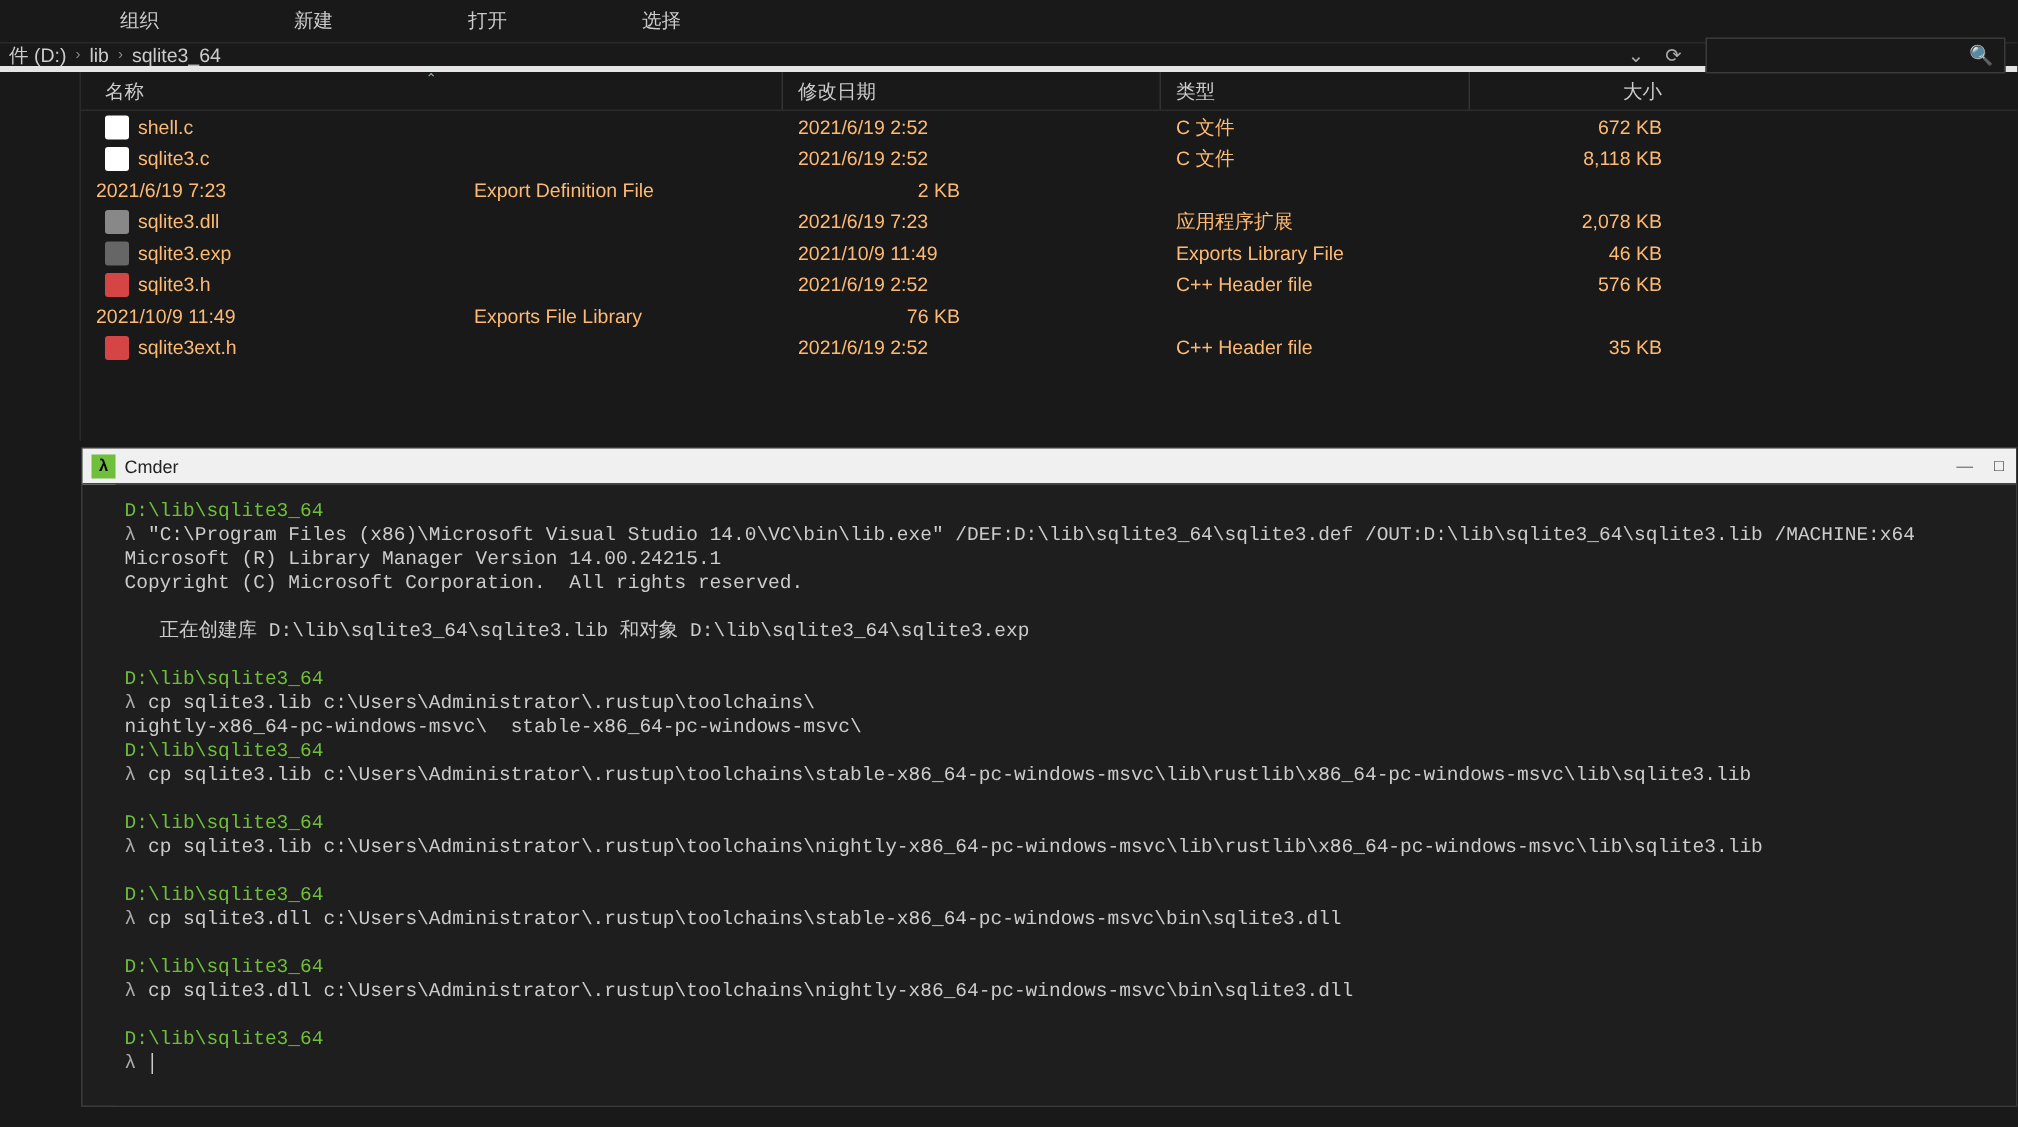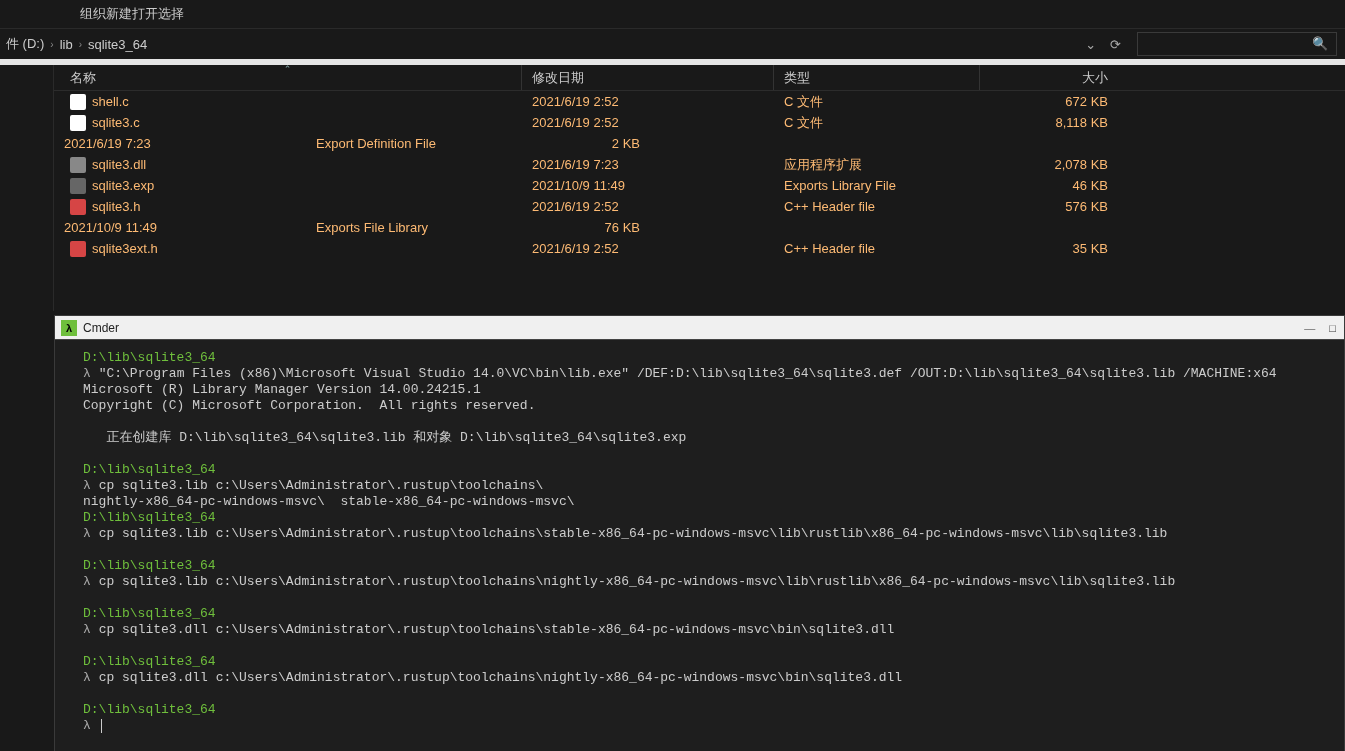--- a/index.html
+++ b/index.html
@@ -11,33 +11,34 @@
     font-family: "Segoe UI", "Microsoft YaHei", sans-serif;
     font-size: 13px;
     overflow: hidden;
   }
   
   .top-menu {
     display: flex;
     align-items: center;
     height: 28px;
     padding-left: 80px;
+    gap: 90px;
     background: #191919;
     color: #ccc;
   }
   .top-menu span { cursor: default; }
   
   .nav-row {
     display: flex;
     align-items: center;
-    height: 37px;
+    height: 20px;
     padding-left: 2px;
     background: #191919;
     border-top: 1px solid #2a2a2a;
-    border-bottom: 6px solid #e5e5e5;
+    border-bottom: 4px solid #e5e5e5;
   }
   .breadcrumb {
     display: flex;
     align-items: center;
     flex: 1;
     gap: 6px;
     color: #ccc;
     padding-left: 4px;
   }
   .bc-sep { color: #888; font-size: 10px; }

